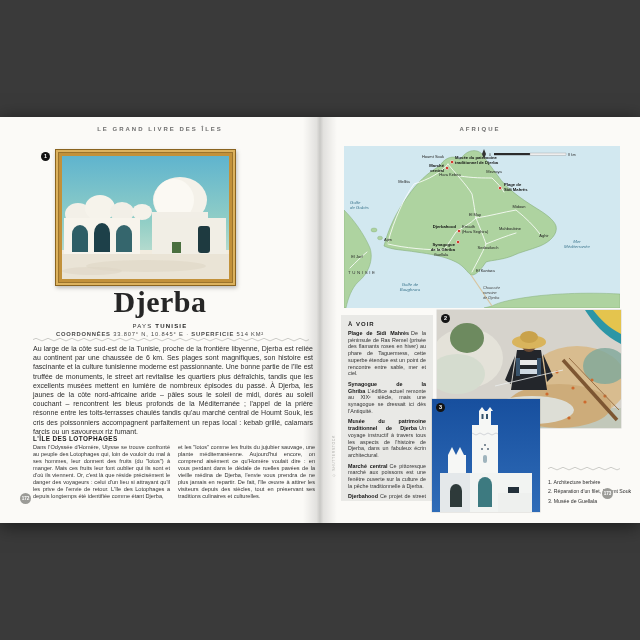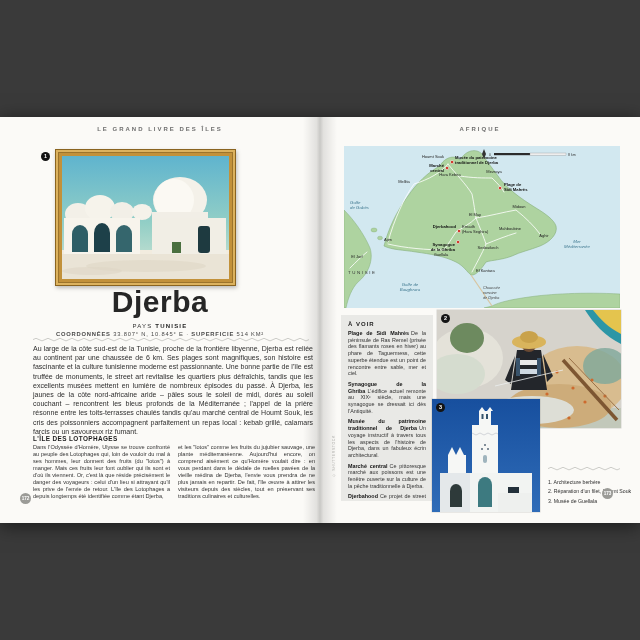--- a/index.html
+++ b/index.html
@@ -13,21 +13,21 @@
   .gutter{position:absolute;left:303px;top:0;width:34px;height:406px;pointer-events:none;
     background:linear-gradient(90deg,rgba(0,0,0,0) 0%,rgba(0,0,0,.10) 40%,rgba(0,0,0,.20) 50%,rgba(0,0,0,.10) 60%,rgba(0,0,0,0) 100%);}
   .runhead{position:absolute;top:9px;left:0;width:100%;text-align:center;font-size:6px;
            letter-spacing:2px;color:#6e6e6e;font-weight:bold;}
   .fig-marker{position:absolute;width:9px;height:9px;border-radius:50%;background:#141414;color:#fff;
               font-size:5.5px;font-weight:bold;text-align:center;line-height:9.5px;z-index:6;}
   .frame{position:absolute;left:55px;top:32px;width:181px;height:137px;background:#c2913a;
          border:1px solid #8a6420;box-shadow:inset 0 0 0 2px #dcb25e, inset 0 0 0 3px #9c742c, 1px 2px 4px rgba(0,0,0,.25);
          padding:6px;box-sizing:border-box;}
   .island-title{position:absolute;top:168px;left:0;width:100%;text-align:center;
-      font-family:Liberation Sans, sans-serif;font-weight:bold;font-size:30px;color:#262626;letter-spacing:.5px;}
+      font-family:Liberation Serif, serif;font-weight:bold;font-size:30px;color:#262626;letter-spacing:.5px;}
   .meta1{position:absolute;top:206px;left:0;width:100%;text-align:center;font-size:6px;letter-spacing:1.2px;color:#333;}
   .meta1 b{color:#1e1e1e;}
   .meta2{position:absolute;top:214px;left:0;width:100%;text-align:center;font-size:5.8px;letter-spacing:.8px;color:#4a4a4a;}
   .wave-rule{position:absolute;left:33px;top:220px;}
   .intro{position:absolute;left:33px;top:227px;width:280px;font-size:7px;line-height:9.2px;
          text-align:justify;color:#2e2e2e;}
   .sect-head{position:absolute;left:33px;top:318px;font-size:6.4px;font-weight:bold;letter-spacing:.4px;color:#1d1d1d;}
   .cols{position:absolute;left:33px;top:327px;width:282px;display:flex;gap:8px;}
   .col{width:137px;font-size:5.6px;line-height:7px;text-align:justify;color:#333;}
   .pagenum{position:absolute;width:11px;height:11px;border-radius:50%;background:#9b9b97;color:#fff;

